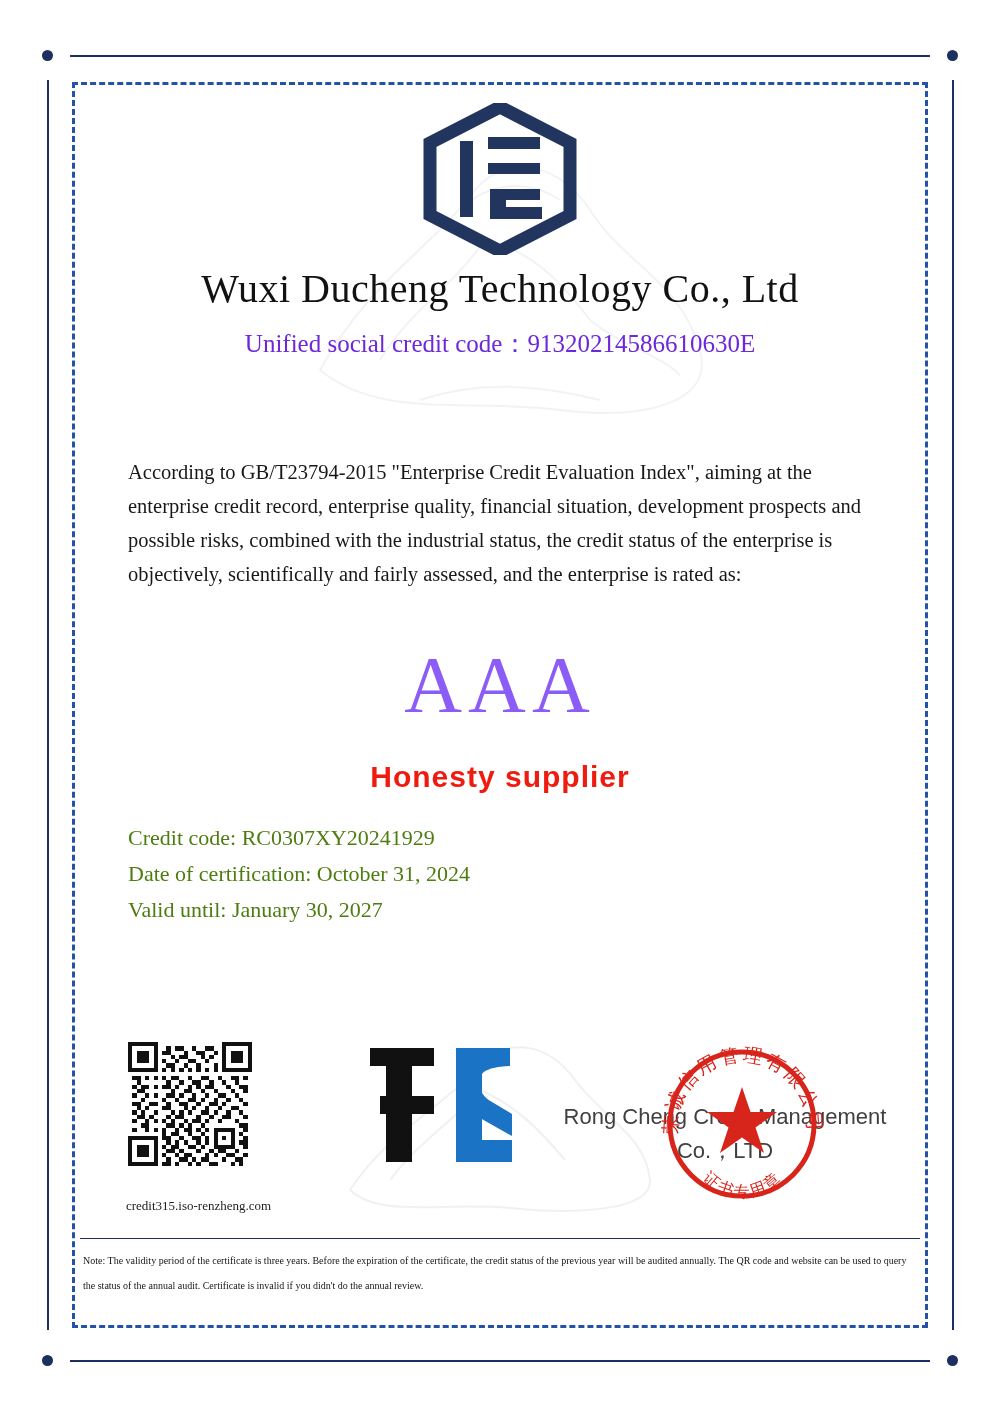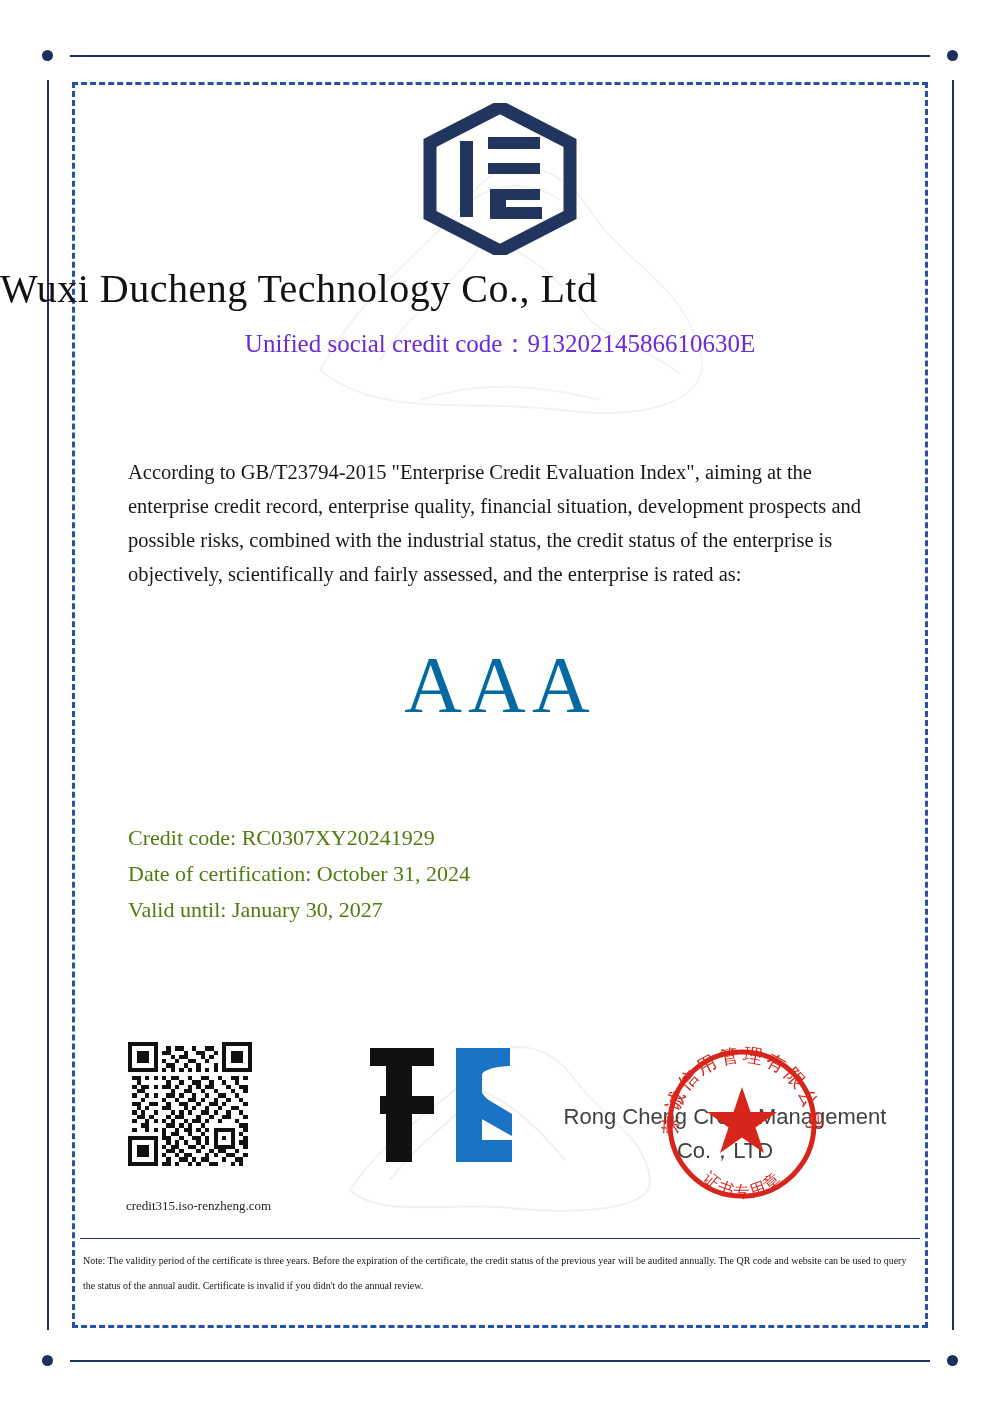--- a/index.html
+++ b/index.html
@@ -88,20 +88,21 @@
     width: 160px;
     height: 152px;
   }
 
   
   .company-name {
     position: absolute;
     left: 0;
     right: 0;
     top: 265px;
+    text-align: center;
     font-size: 40px;
     letter-spacing: 0.5px;
     color: #121212;
     font-family: "Liberation Serif", serif;
   }
   .credit-code-line {
     position: absolute;
     left: 0;
     right: 0;
     top: 327px;
@@ -124,21 +125,21 @@
   }
 
   
   .rating {
     position: absolute;
     left: 0;
     right: 0;
     top: 640px;
     text-align: center;
     font-size: 80px;
-    color: #0369a1;
+    color: #8b5cf6;
     letter-spacing: 6px;
     font-family: "Liberation Serif", serif;
   }
   .rating-sub {
     position: absolute;
     left: 0;
     right: 0;
     top: 760px;
     text-align: center;
     font-size: 30px;
@@ -263,20 +264,21 @@
     <rect x="68" y="60" width="52" height="11" fill="#22355f"></rect>
     <path d="M70 86 L120 86 L120 97 L86 97 L86 104 L122 104 L122 116 L70 116 Z" fill="#22355f"></path>
   </svg>
 
   <div class="company-name">Wuxi Ducheng Technology Co., Ltd</div>
   <div class="credit-code-line">Unified social credit code：91320214586610630E</div>
 
   <div class="body-text">According to GB/T23794-2015 "Enterprise Credit Evaluation Index", aiming at the enterprise credit record, enterprise quality, financial situation, development prospects and possible risks, combined with the industrial status, the credit status of the enterprise is objectively, scientifically and fairly assessed, and the enterprise is rated as:</div>
 
   <div class="rating">AAA</div>
+  <div class="rating-sub">Honesty  supplier</div>
 
   <div class="details">
     <div>Credit code:  RC0307XY20241929</div>
     <div>Date of certification: October 31, 2024</div>
     <div>Valid until: January 30, 2027</div>
   </div>
 
   <svg class="watermark-2" viewBox="0 0 330 200">
     <g fill="none" stroke="#2a3d6b" stroke-width="2">
       <path d="M20 170 C60 110, 110 90, 150 45 C180 15, 220 25, 245 60 C275 100, 315 115, 320 160 C322 190, 250 195, 180 188 C110 182, 50 198, 20 170 Z"></path>

